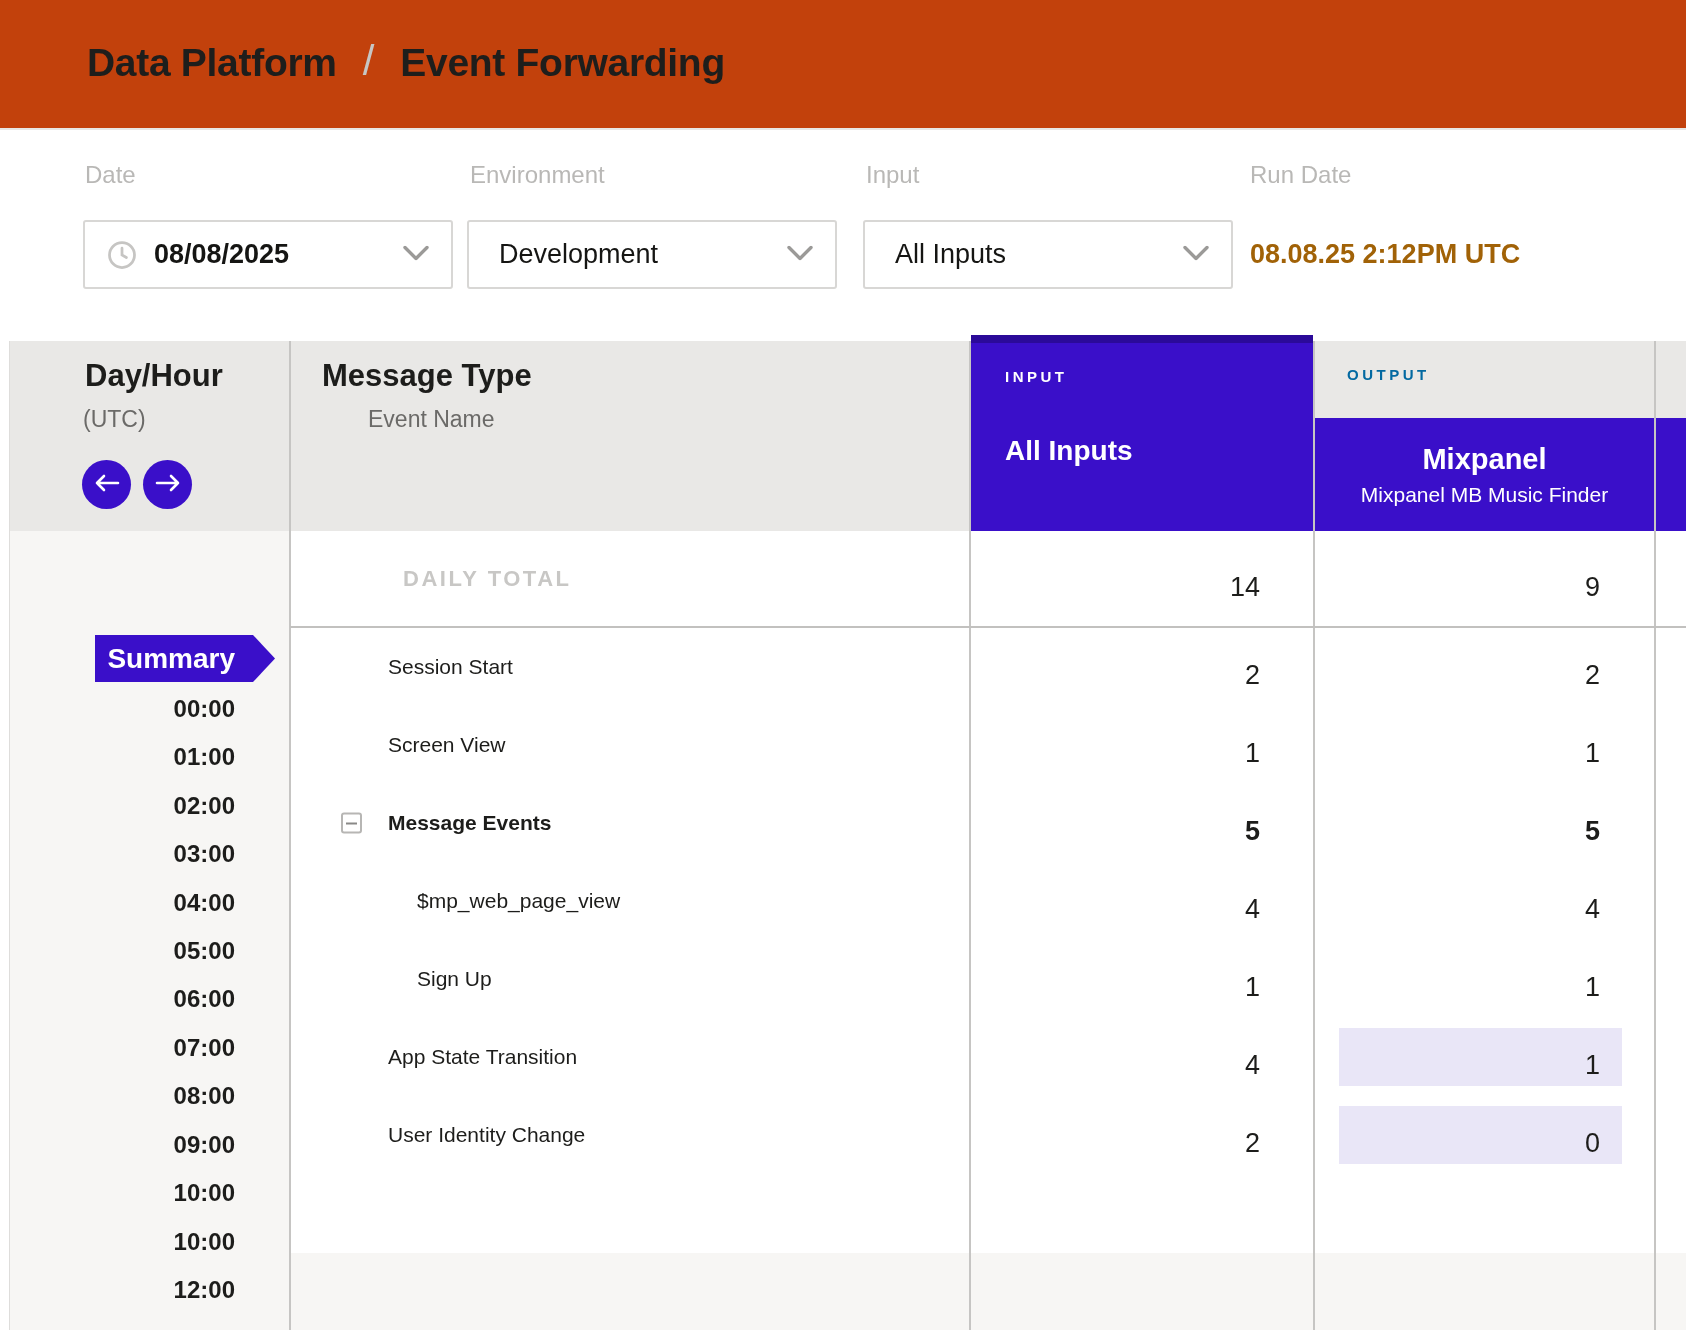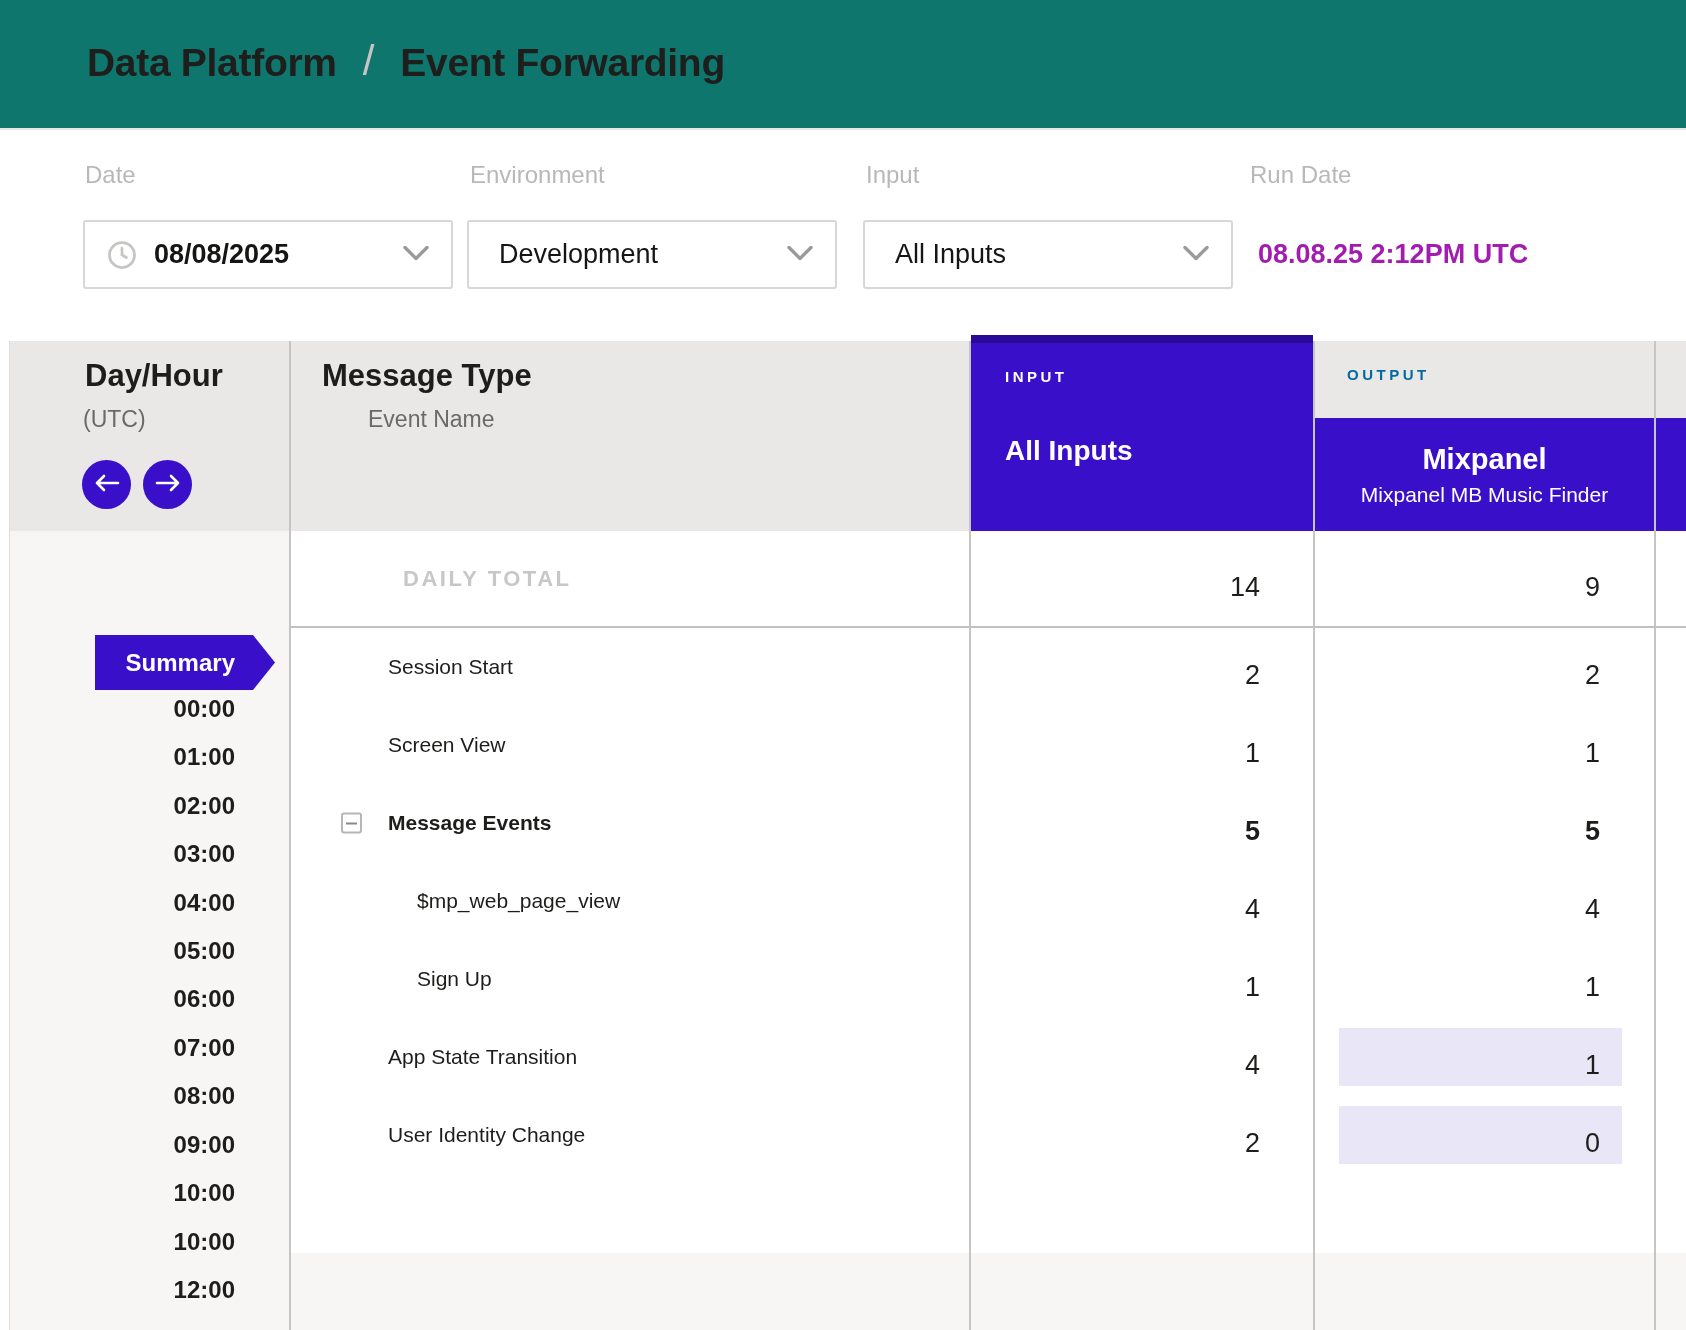--- a/index.html
+++ b/index.html
@@ -1,34 +1,34 @@
 <!DOCTYPE html>
 <html style="--purple: #3a0fc9; --purple-dark: #2b0a99; --highlight: #e9e6f7;"><head>
 <meta charset="utf-8">
 <style>
   html,body{margin:0;padding:0;background:#ffffff;}
   .page{position:relative;width:1686px;height:1330px;overflow:hidden;
         font-family:"Liberation Sans","DejaVu Sans",sans-serif;color:#1d1d1b;background:#fff;}
 
   
-  .topbar{position:absolute;left:0;top:0;right:0;height:128px;background:#0f766e;border-bottom:2px solid #e8e7e5;}
+  .topbar{position:absolute;left:0;top:0;right:0;height:128px;background:#c2410c;border-bottom:2px solid #e8e7e5;}
   .breadcrumb{position:absolute;left:87px;top:0;height:126px;display:flex;align-items:center;gap:26px;}
   .crumb{font-size:39px;font-weight:700;letter-spacing:-.3px;color:#1e1e1c;}
   .crumb-sep{font-size:42px;font-weight:300;color:#c7c6c4;transform:translateY(-2px);}
 
   
   .filters{position:absolute;left:0;top:136px;right:0;height:211px;background:#fff;}
   .f-label{position:absolute;top:25px;font-size:24px;color:#b9b8b6;}
   .f-box{position:absolute;top:84px;width:370px;height:69px;border:2px solid #d8d7d5;border-radius:3px;
          background:#fff;display:flex;align-items:center;box-sizing:border-box;cursor:pointer;}
   .f-value{font-size:27px;color:#151513;}
   .bold{font-weight:700;}
   .chev{position:absolute;right:22px;top:50%;transform:translateY(-50%);}
   .rundate{position:absolute;top:84px;height:69px;display:flex;align-items:center;
-           font-size:27px;font-weight:700;color:#a21caf;margin-left:8px;}
+           font-size:27px;font-weight:700;color:#a16207;}
 
   
   .left-edge{position:absolute;left:9px;top:341px;bottom:0;width:1px;background:#dedddb;}
   .header-band{position:absolute;left:10px;top:341px;right:0;height:190px;background:#e9e8e6;}
   .vline{position:absolute;top:341px;bottom:0;width:2px;background:#c6c5c3;}
   .hline-total{position:absolute;left:290px;right:0;top:626px;height:2px;background:#c2c1bf;}
   .hour-rail{position:absolute;left:10px;top:531px;width:279px;bottom:0;background:#f7f6f4;}
   .footer-area{position:absolute;left:290px;right:0;top:1253px;bottom:0;background:#f7f6f4;}
 
   .dh-title{position:absolute;left:85px;top:358px;font-size:31px;font-weight:700;}
@@ -66,23 +66,23 @@
   .cell-output{left:1023px;width:287px;}
   .cell span{position:relative;z-index:2;}
   .hl-box{position:absolute;left:1049px;top:10px;width:283px;height:58px;background:var(--highlight,#e9e6f7);z-index:1;}
 
   .expander{position:absolute;left:51px;top:50%;transform:translateY(-50%);width:21px;height:21px;
             border:2px solid #b7b6b4;border-radius:3px;box-sizing:border-box;background:#fff;
             display:flex;align-items:center;justify-content:center;cursor:pointer;}
   .expander i{display:block;width:11px;height:2px;background:#8a8987;}
 
   
-  .summary-tag{position:absolute;left:95px;top:635px;width:180px;height:55px;background:var(--purple,#3a0fc9);
+  .summary-tag{position:absolute;left:95px;top:635px;width:180px;height:47px;background:var(--purple,#3a0fc9);
                clip-path:polygon(0 0,calc(100% - 22px) 0,100% 50%,calc(100% - 22px) 100%,0 100%);
-               color:#fff;font-size:24px;font-weight:700;display:flex;align-items:center;
+               color:#fff;font-size:28px;font-weight:700;display:flex;align-items:center;
                justify-content:flex-end;padding-right:40px;box-sizing:border-box;cursor:pointer;padding-left:47px;}
   .hour{position:absolute;left:10px;width:225px;height:48px;text-align:right;
         font-size:24px;font-weight:700;color:#1d1d1b;line-height:48px;cursor:pointer;}
 </style>
 </head>
 <body>
 
 <div class="page">
 
   <div class="topbar">

